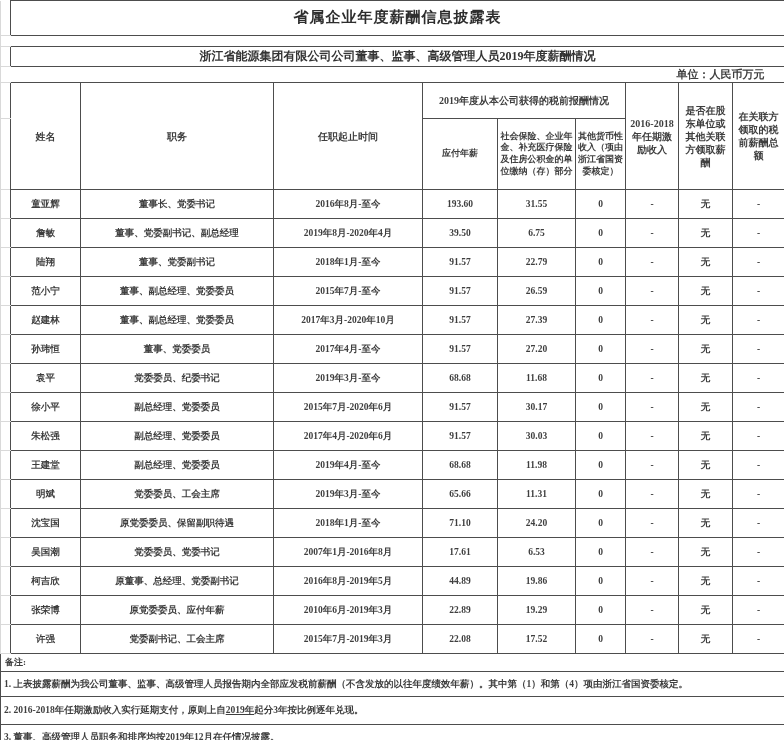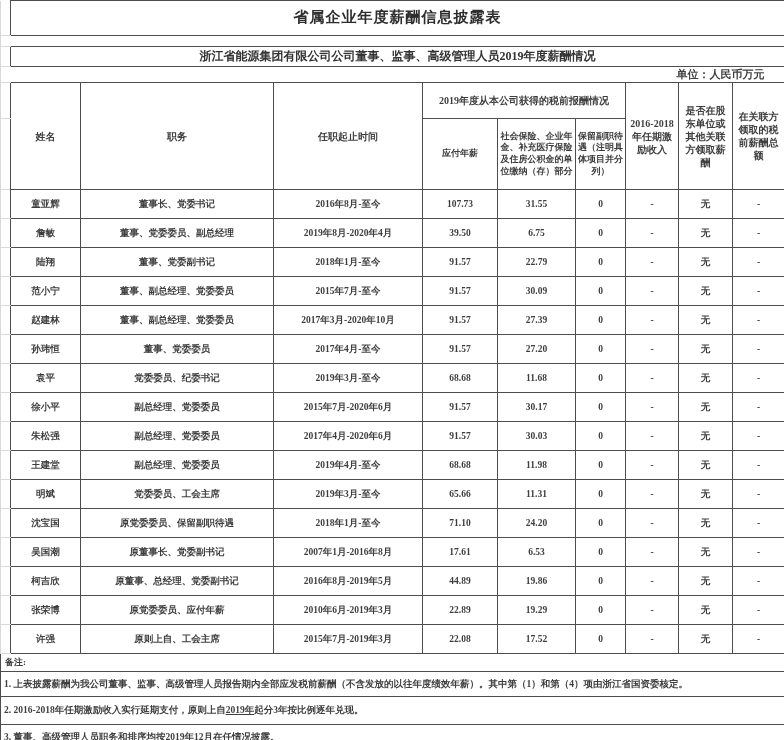--- a/index.html
+++ b/index.html
@@ -65,41 +65,41 @@
     <td rowspan="2">任职起止时间</td>
     <td colspan="3">2019年度从本公司获得的税前报酬情况</td>
     <td rowspan="2">2016-2018年任期激励收入</td>
     <td rowspan="2">是否在股东单位或其他关联方领取薪酬</td>
     <td rowspan="2">在关联方领取的税前薪酬总额</td>
   </tr>
   <tr class="h2">
     <td class="m"></td>
     <td>应付年薪</td>
     <td>社会保险、企业年金、补充医疗保险及住房公积金的单位缴纳（存）部分</td>
-    <td>保留副职待遇（注明具体项目并分列）</td>
+    <td>其他货币性收入（项由浙江省国资委核定）</td>
   </tr>
 
   </tbody>
     <tbody id="data-rows">
       <tr class="dr">
     <td class="m"></td>
     <td>童亚辉</td>
     <td>董事长、党委书记</td>
     <td>2016年8月-至今</td>
-    <td>107.73</td>
+    <td>193.60</td>
     <td>31.55</td>
     <td>0</td>
     <td>-</td>
     <td>无</td>
     <td>-</td>
   </tr>
       <tr class="dr">
     <td class="m"></td>
     <td>詹敏</td>
-    <td>董事、党委委员、副总经理</td>
+    <td>董事、党委副书记、副总经理</td>
     <td>2019年8月-2020年4月</td>
     <td>39.50</td>
     <td>6.75</td>
     <td>0</td>
     <td>-</td>
     <td>无</td>
     <td>-</td>
   </tr>
       <tr class="dr">
     <td class="m"></td>
@@ -112,21 +112,21 @@
     <td>-</td>
     <td>无</td>
     <td>-</td>
   </tr>
       <tr class="dr">
     <td class="m"></td>
     <td>范小宁</td>
     <td>董事、副总经理、党委委员</td>
     <td>2015年7月-至今</td>
     <td>91.57</td>
-    <td>30.09</td>
+    <td>26.59</td>
     <td>0</td>
     <td>-</td>
     <td>无</td>
     <td>-</td>
   </tr>
       <tr class="dr">
     <td class="m"></td>
     <td>赵建林</td>
     <td>董事、副总经理、党委委员</td>
     <td>2017年3月-2020年10月</td>
@@ -217,21 +217,21 @@
     <td>71.10</td>
     <td>24.20</td>
     <td>0</td>
     <td>-</td>
     <td>无</td>
     <td>-</td>
   </tr>
       <tr class="dr">
     <td class="m"></td>
     <td>吴国潮</td>
-    <td>原董事长、党委副书记</td>
+    <td>党委委员、党委书记</td>
     <td>2007年1月-2016年8月</td>
     <td>17.61</td>
     <td>6.53</td>
     <td>0</td>
     <td>-</td>
     <td>无</td>
     <td>-</td>
   </tr>
       <tr class="dr">
     <td class="m"></td>
@@ -253,21 +253,21 @@
     <td>22.89</td>
     <td>19.29</td>
     <td>0</td>
     <td>-</td>
     <td>无</td>
     <td>-</td>
   </tr>
       <tr class="dr">
     <td class="m"></td>
     <td>许强</td>
-    <td>原则上自、工会主席</td>
+    <td>党委副书记、工会主席</td>
     <td>2015年7月-2019年3月</td>
     <td>22.08</td>
     <td>17.52</td>
     <td>0</td>
     <td>-</td>
     <td>无</td>
     <td>-</td>
   </tr>
     </tbody>
 

